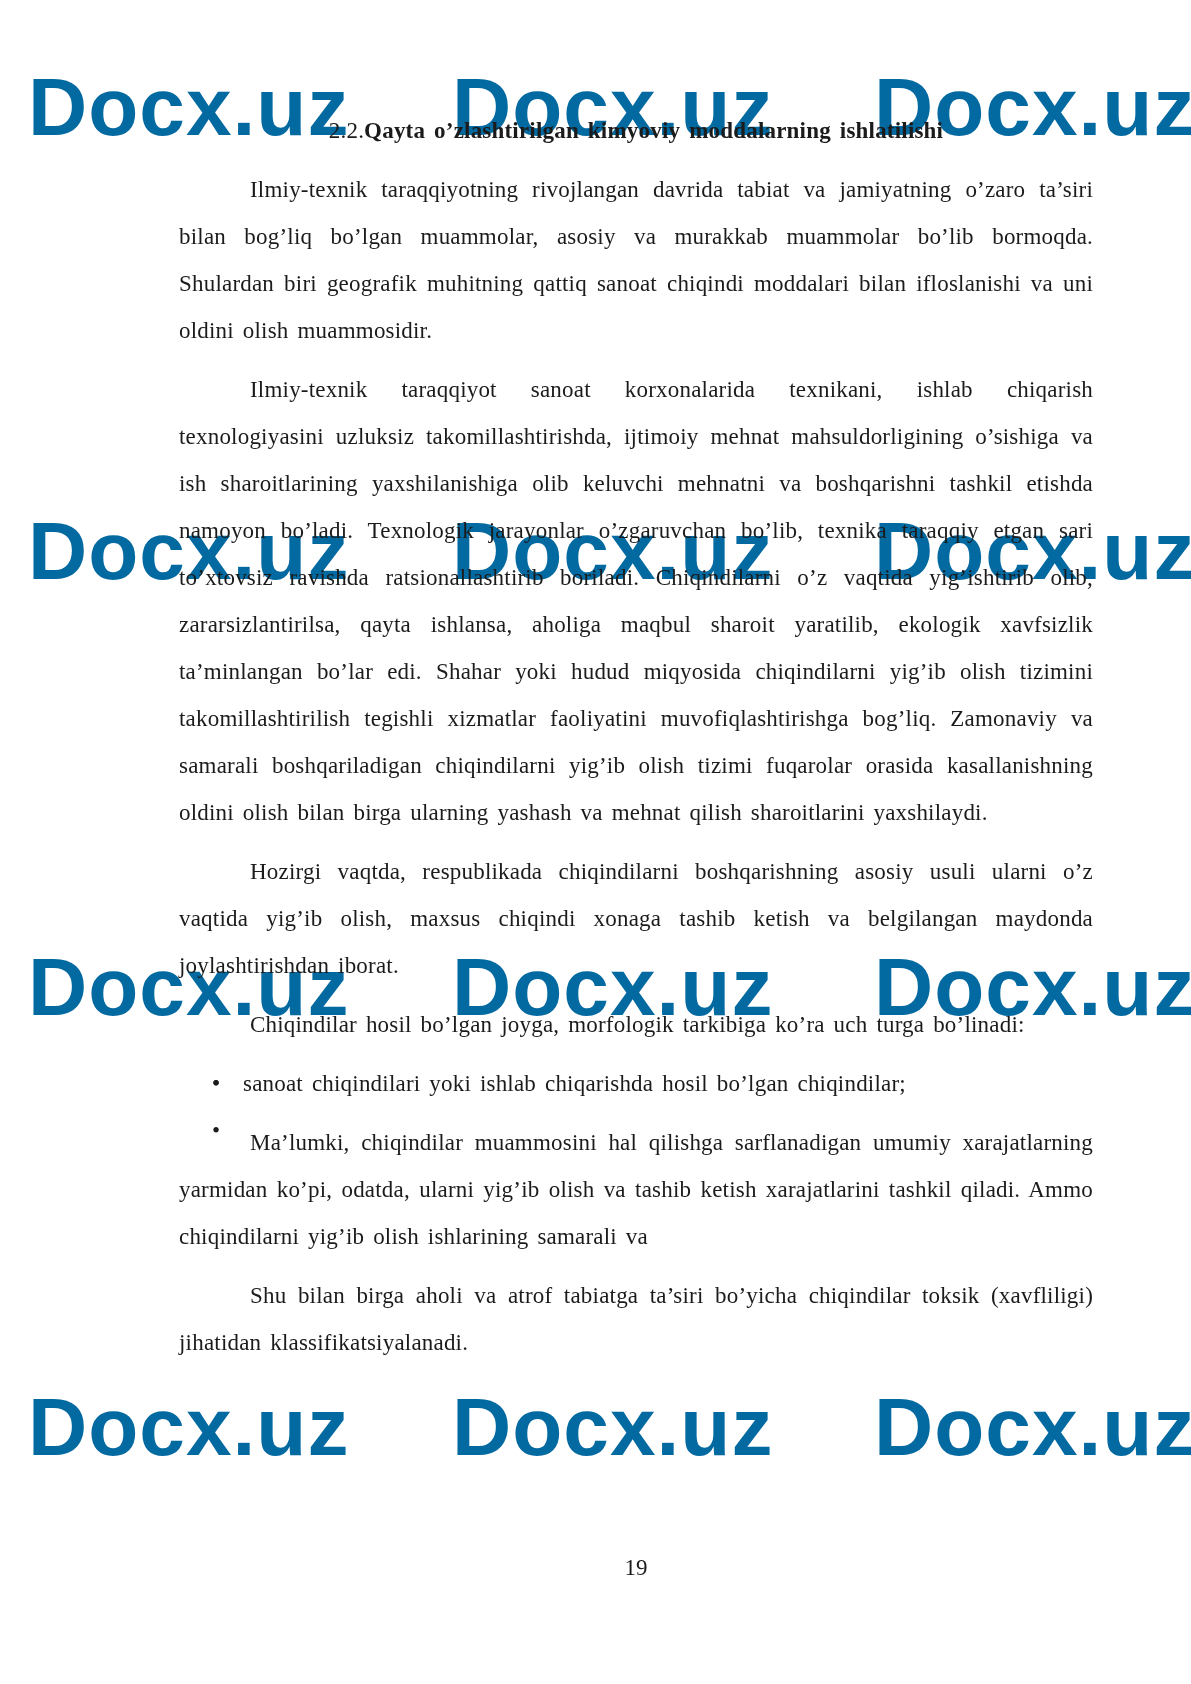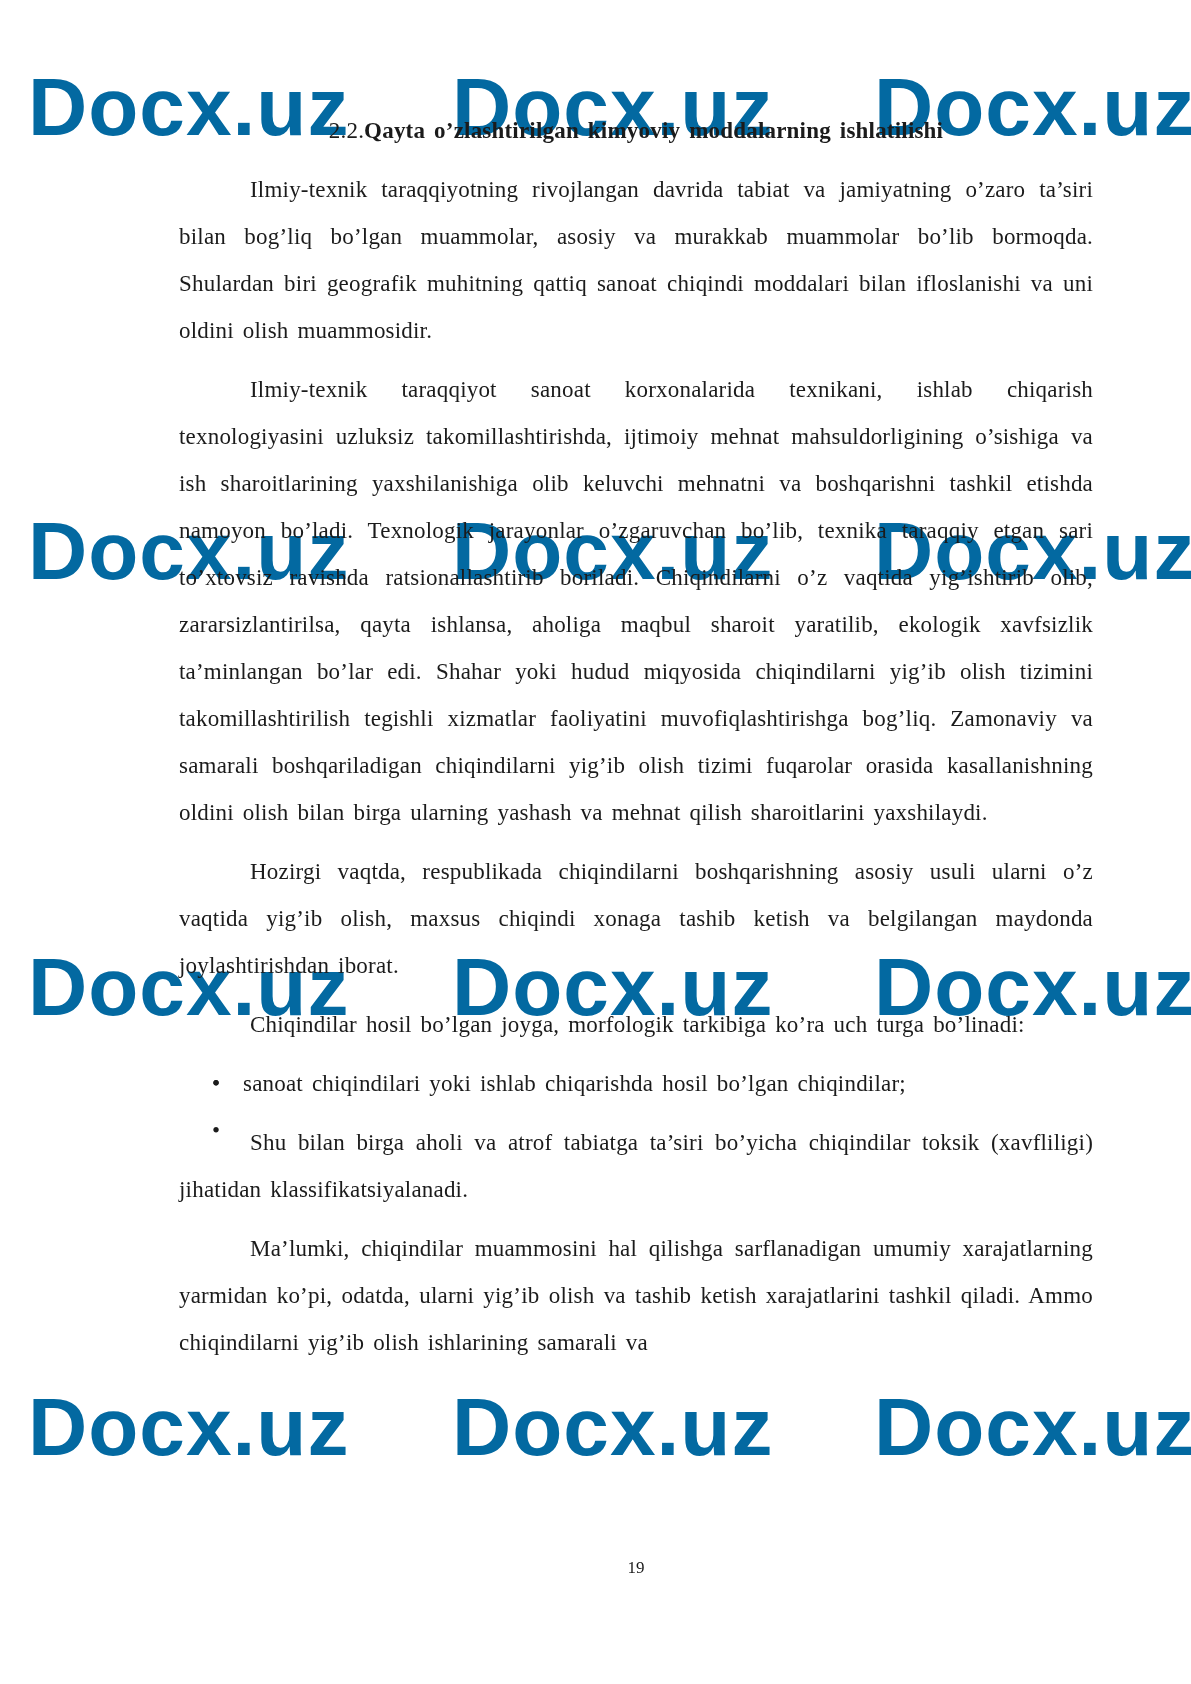--- a/index.html
+++ b/index.html
@@ -81,21 +81,21 @@
     top: 0;
   }
 
   .page-number {
     position: absolute;
     top: 1544px;
     left: 167px;
     width: 938px;
     z-index: 2;
     text-align: center;
-    font-size: 17px;
+    font-size: 23px;
     line-height: 47px;
   }
 </style>
 </head>
 <body>
 
 <div class="page">
 
   <div class="watermark-layer">
     <div class="wm r0 c0">Docx.uz</div>
@@ -120,20 +120,20 @@
     <p>Ilmiy-texnik taraqqiyot sanoat korxonalarida texnikani, ishlab chiqarish texnologiyasini uzluksiz takomillashtirishda, ijtimoiy mehnat mahsuldorligining o’sishiga va ish sharoitlarining yaxshilanishiga olib keluvchi mehnatni va boshqarishni tashkil etishda namoyon bo’ladi. Texnologik jarayonlar o’zgaruvchan bo’lib, texnika taraqqiy etgan sari to’xtovsiz ravishda ratsionallashtirib boriladi. Chiqindilarni o’z vaqtida yig’ishtirib olib, zararsizlantirilsa, qayta ishlansa, aholiga maqbul sharoit yaratilib, ekologik xavfsizlik ta’minlangan bo’lar edi. Shahar yoki hudud miqyosida chiqindilarni yig’ib olish tizimini takomillashtirilish tegishli xizmatlar faoliyatini muvofiqlashtirishga bog’liq. Zamonaviy va samarali boshqariladigan chiqindilarni yig’ib olish tizimi fuqarolar orasida kasallanishning oldini olish bilan birga ularning yashash va mehnat qilish sharoitlarini yaxshilaydi.</p>
     <p>Hozirgi vaqtda, respublikada chiqindilarni boshqarishning asosiy usuli ularni o’z vaqtida yig’ib olish, maxsus chiqindi xonaga tashib ketish va belgilangan maydonda joylashtirishdan iborat.</p>
     <p>Chiqindilar hosil bo’lgan joyga, morfologik tarkibiga ko’ra uch turga bo’linadi:</p>
 
     <ul>
       <li><span class="dot">•</span></li>
       <li><span class="dot">•</span><span>sanoat chiqindilari yoki ishlab chiqarishda hosil bo’lgan chiqindilar;</span></li>
       <li><span class="dot">•</span></li>
     </ul>
 
+    <p>Ma’lumki, chiqindilar muammosini hal qilishga sarflanadigan umumiy xarajatlarning yarmidan ko’pi, odatda, ularni yig’ib olish va tashib ketish xarajatlarini tashkil qiladi. Ammo chiqindilarni yig’ib olish ishlarining samarali va</p>
     <p>Shu bilan birga aholi va atrof tabiatga ta’siri bo’yicha chiqindilar toksik (xavfliligi) jihatidan klassifikatsiyalanadi.</p>
-    <p>Ma’lumki, chiqindilar muammosini hal qilishga sarflanadigan umumiy xarajatlarning yarmidan ko’pi, odatda, ularni yig’ib olish va tashib ketish xarajatlarini tashkil qiladi. Ammo chiqindilarni yig’ib olish ishlarining samarali va</p>
 
   </div>
 
   <div class="page-number">19</div>
 
 </div>
 
 </body></html>

